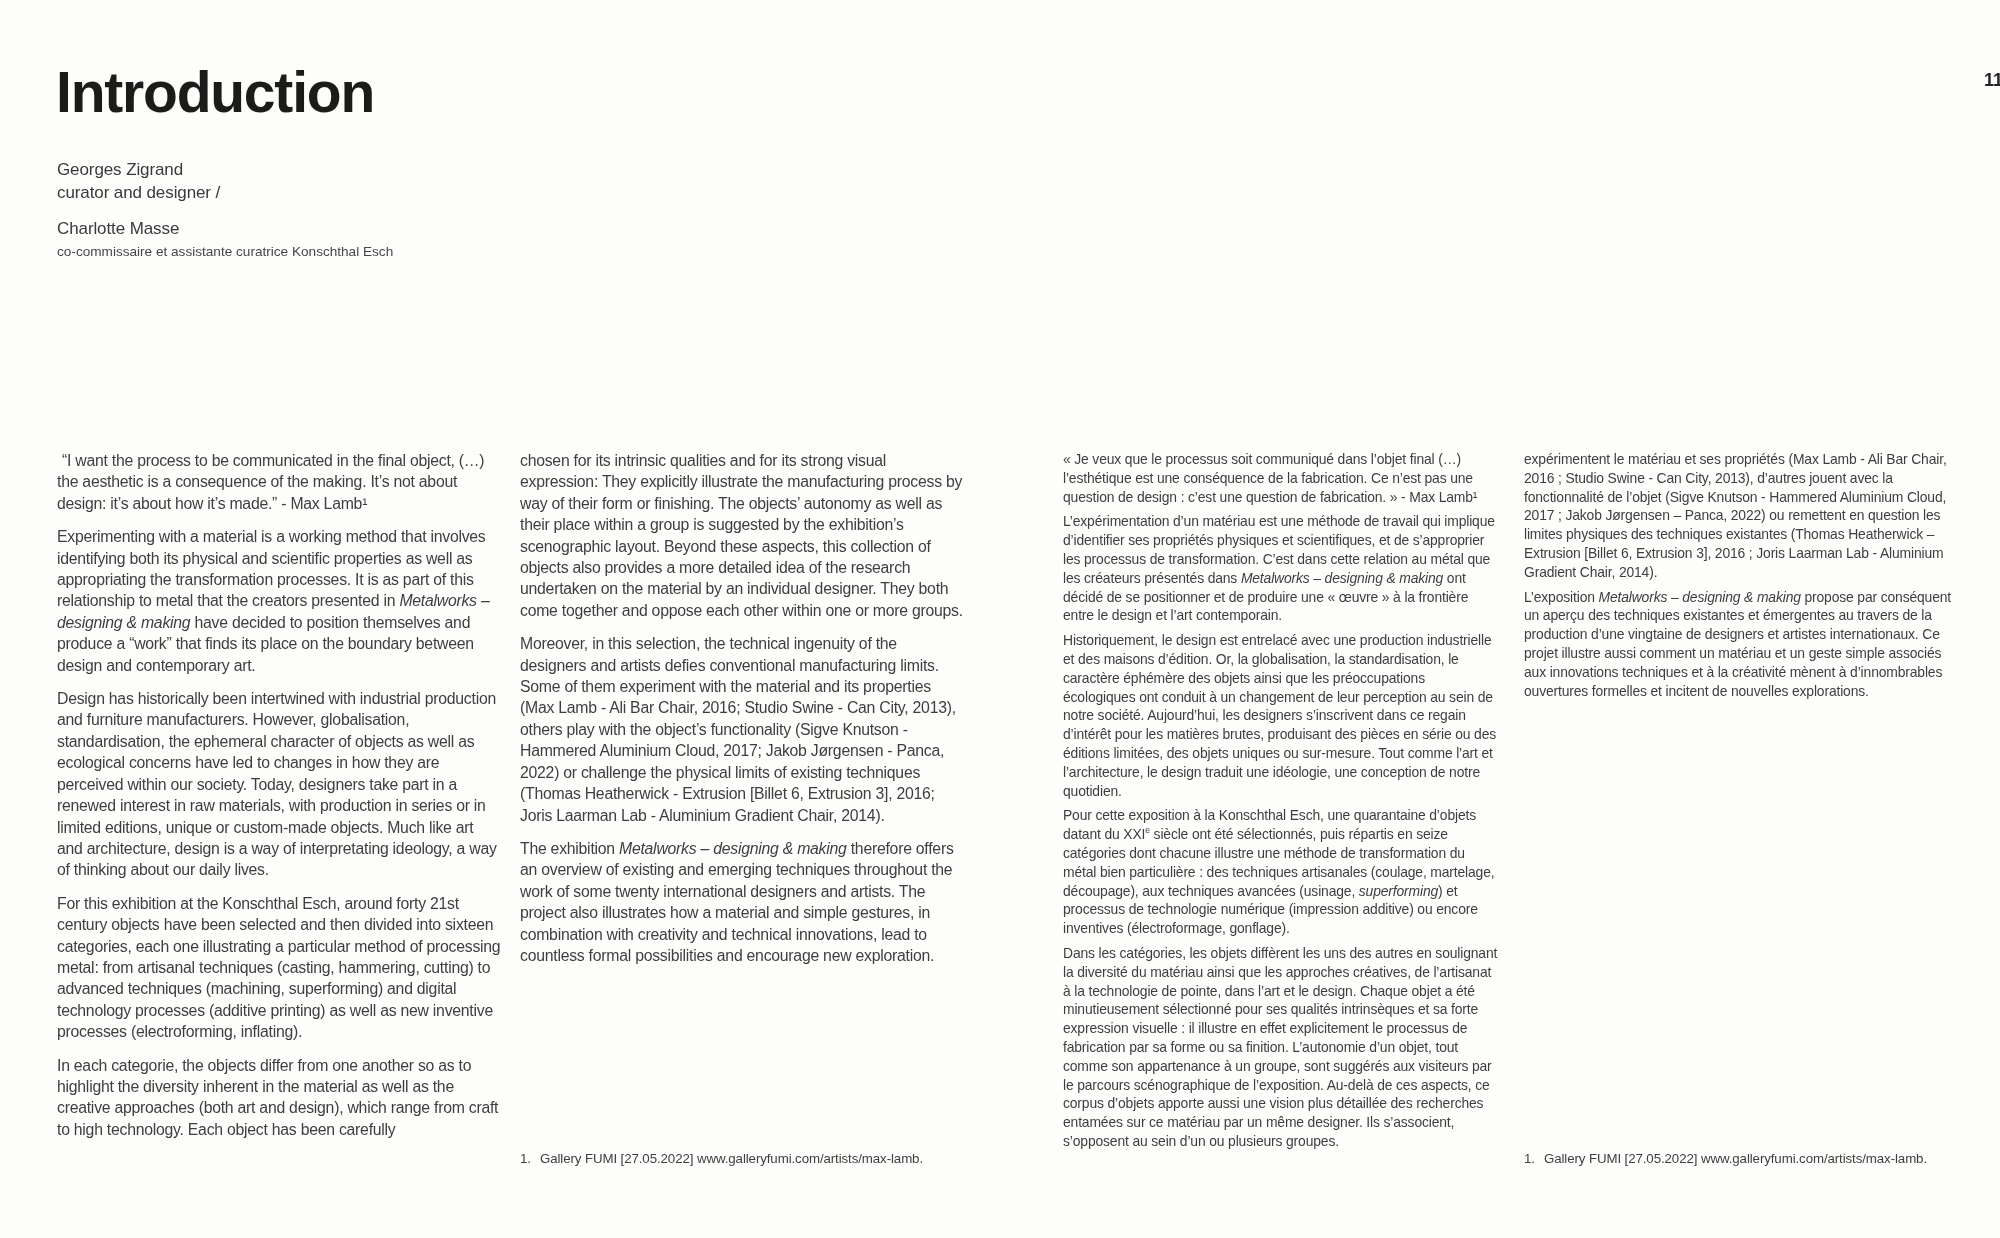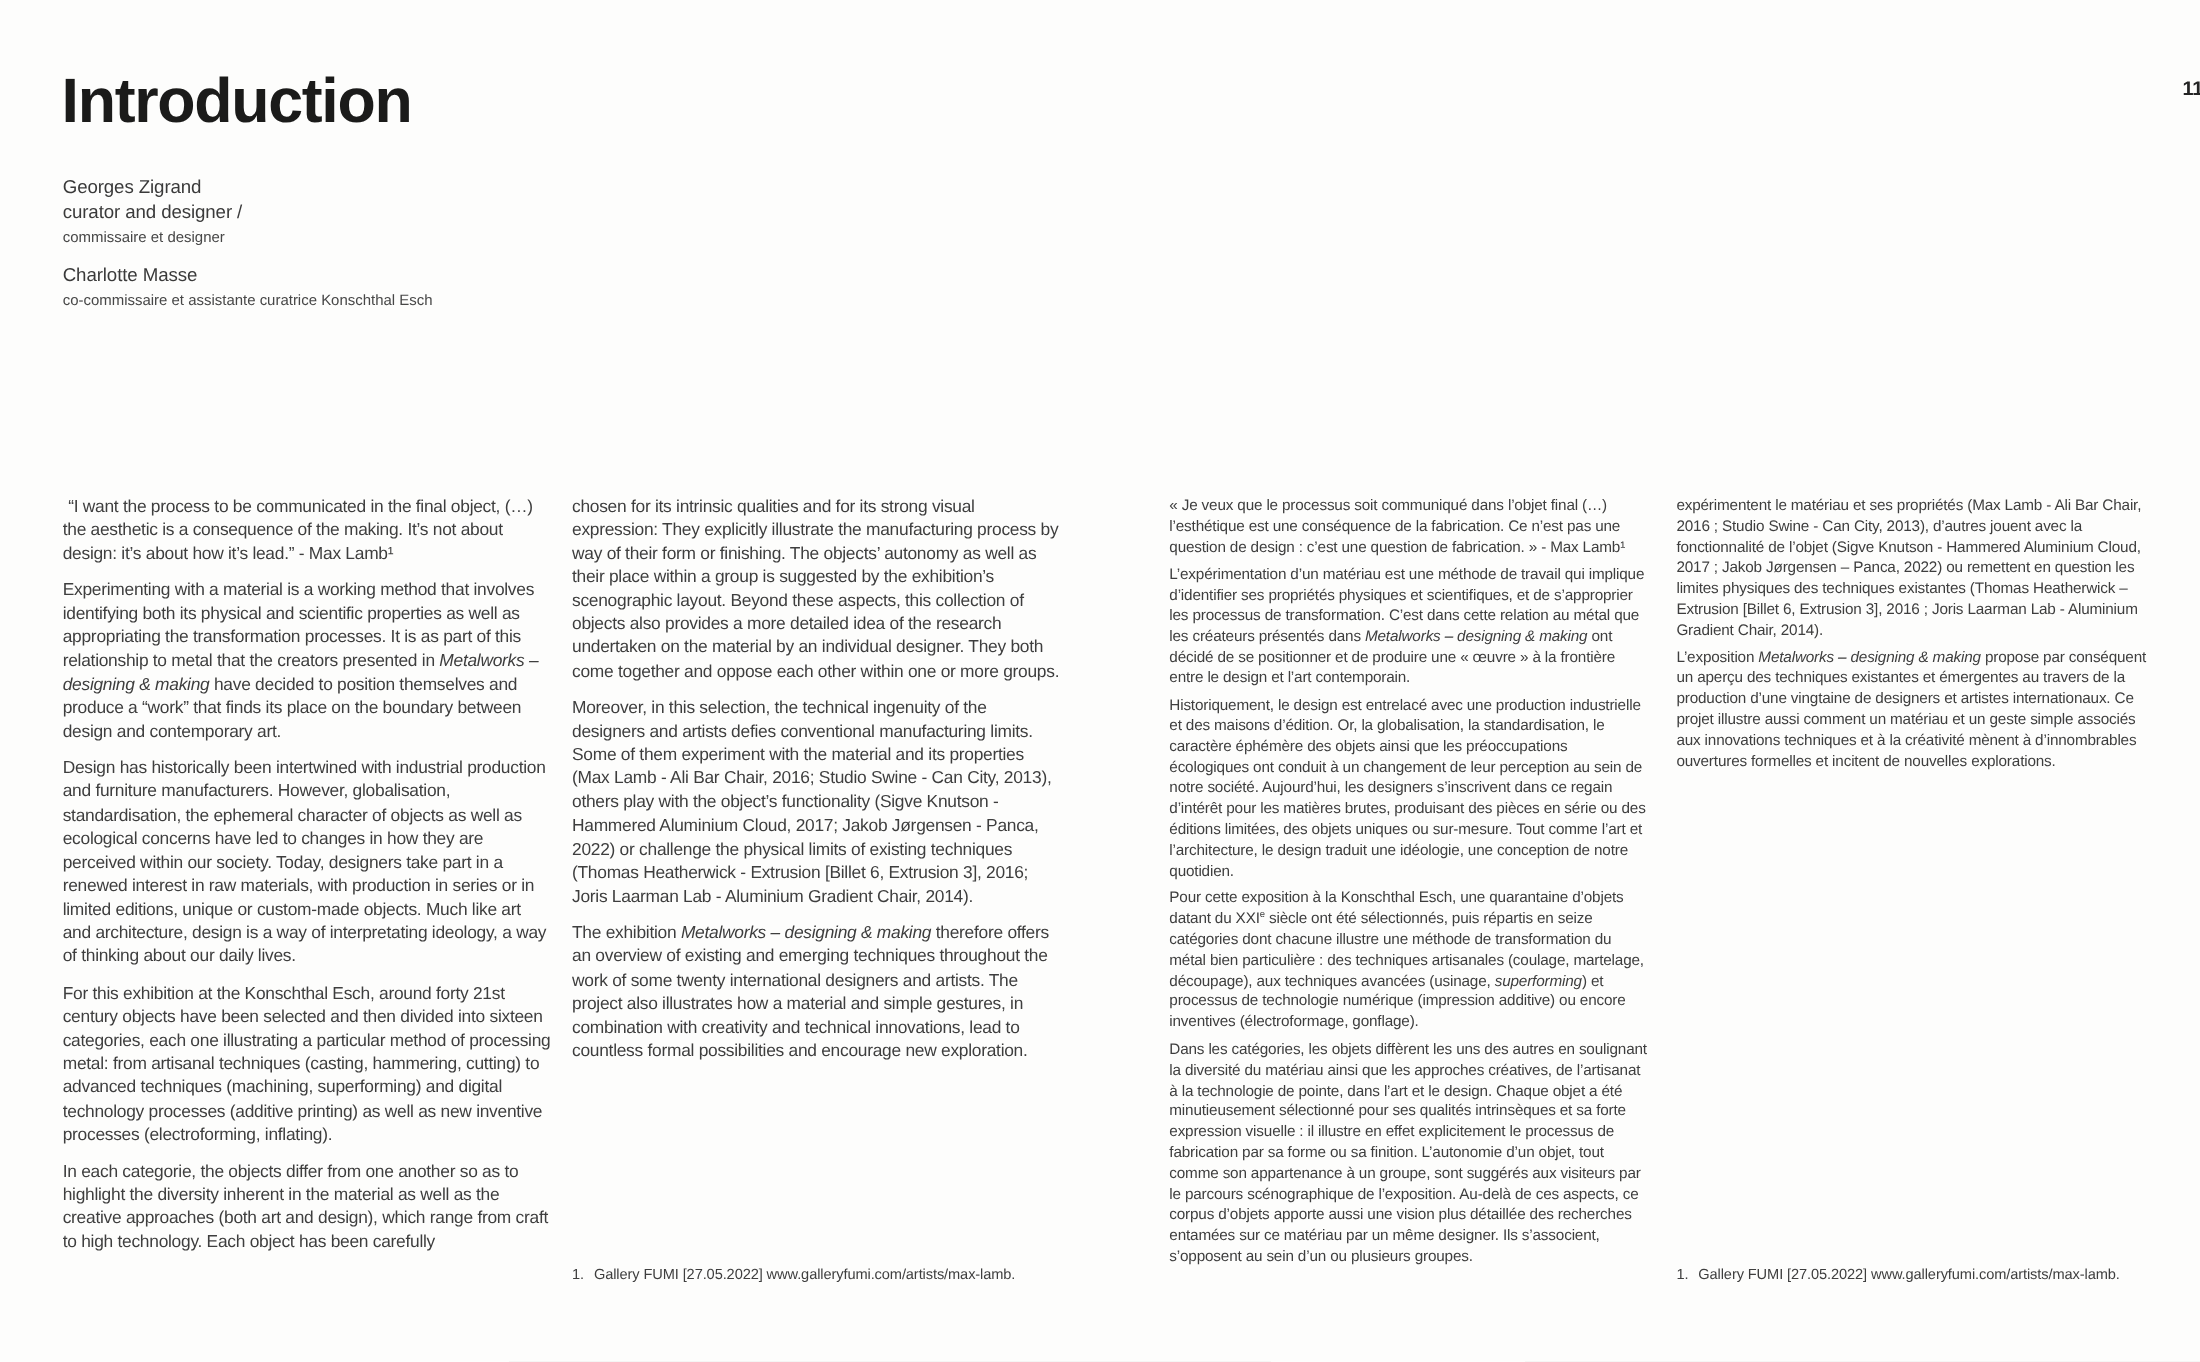--- a/index.html
+++ b/index.html
@@ -93,30 +93,29 @@
 <div id="page">
 
   <h1 class="page-title">Introduction</h1>
 
   <div class="page-number">11</div>
 
   <div class="credits">
     <div class="credit">
       <div class="credit-name">Georges Zigrand</div>
       <div class="credit-role-en">curator and designer /</div>
-      <div class="credit-role-fr">commissaire et designer</div>
     </div>
     <div class="credit">
       <div class="credit-name">Charlotte Masse</div>
       <div class="credit-role-fr">co-commissaire et assistante curatrice Konschthal Esch</div>
     </div>
   </div>
 
   <div id="col-en-1" class="col col-en">
-      <p class="indent">“I want the process to be communicated in the final object, (…) the aesthetic is a consequence of the making. It’s not about design: it’s about how it’s lead.” - Max Lamb¹</p>
+      <p class="indent">“I want the process to be communicated in the final object, (…) the aesthetic is a consequence of the making. It’s not about design: it’s about how it’s made.” - Max Lamb¹</p>
       <p>Experimenting with a material is a working method that involves identifying both its physical and scientific properties as well as appropriating the transformation processes. It is as part of this relationship to metal that the creators presented in <em>Metalworks – designing &amp; making</em> have decided to position themselves and produce a “work” that finds its place on the boundary between design and contemporary art.</p>
       <p>Design has historically been intertwined with industrial production and furniture manufacturers. However, globalisation, standardisation, the ephemeral character of objects as well as ecological concerns have led to changes in how they are perceived within our society. Today, designers take part in a renewed interest in raw materials, with production in series or in limited editions, unique or custom-made objects. Much like art and architecture, design is a way of interpretating ideology, a way of thinking about our daily lives.</p>
       <p>For this exhibition at the Konschthal Esch, around forty 21st century objects have been selected and then divided into sixteen categories, each one illustrating a particular method of processing metal: from artisanal techniques (casting, hammering, cutting) to advanced techniques (machining, superforming) and digital technology processes (additive printing) as well as new inventive processes (electroforming, inflating).</p>
       <p>In each categorie, the objects differ from one another so as to highlight the diversity inherent in the material as well as the creative approaches (both art and design), which range from craft to high technology. Each object has been carefully</p>
     </div>
   <div id="col-en-2" class="col col-en">
       <p>chosen for its intrinsic qualities and for its strong visual expression: They explicitly illustrate the manufacturing process by way of their form or finishing. The objects’ autonomy as well as their place within a group is suggested by the exhibition’s scenographic layout. Beyond these aspects, this collection of objects also provides a more detailed idea of the research undertaken on the material by an individual designer. They both come together and oppose each other within one or more groups.</p>
       <p>Moreover, in this selection, the technical ingenuity of the designers and artists defies conventional manufacturing limits. Some of them experiment with the material and its properties (Max Lamb - Ali Bar Chair, 2016; Studio Swine - Can City, 2013), others play with the object’s functionality (Sigve Knutson - Hammered Aluminium Cloud, 2017; Jakob Jørgensen - Panca, 2022) or challenge the physical limits of existing techniques (Thomas Heatherwick - Extrusion [Billet 6, Extrusion 3], 2016; Joris Laarman Lab - Aluminium Gradient Chair, 2014).</p>
       <p>The exhibition <em>Metalworks – designing &amp; making</em> therefore offers an overview of existing and emerging techniques throughout the work of some twenty international designers and artists. The project also illustrates how a material and simple gestures, in combination with creativity and technical innovations, lead to countless formal possibilities and encourage new exploration.</p>
     </div>

